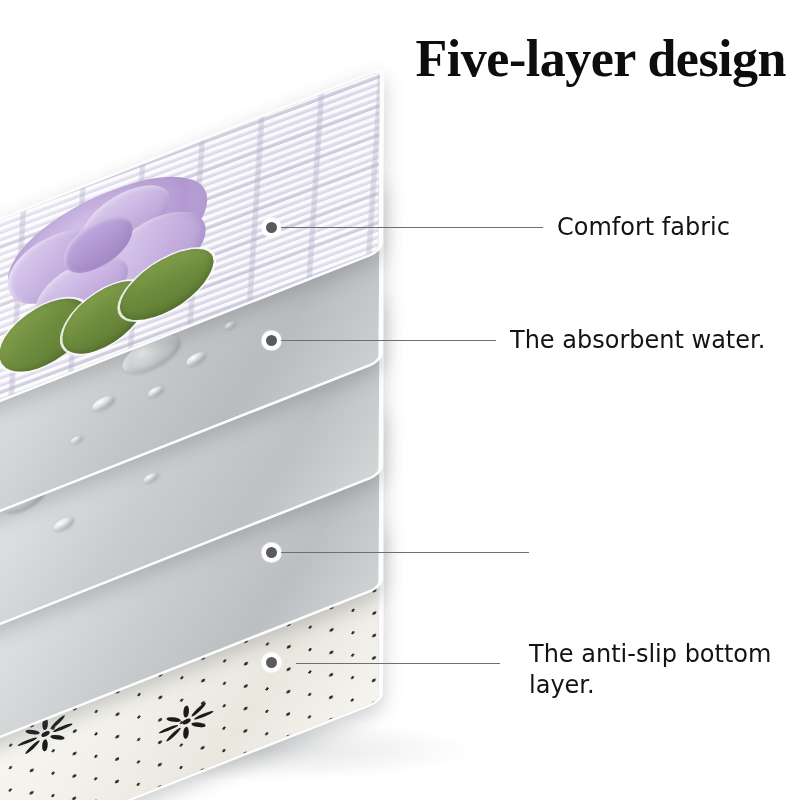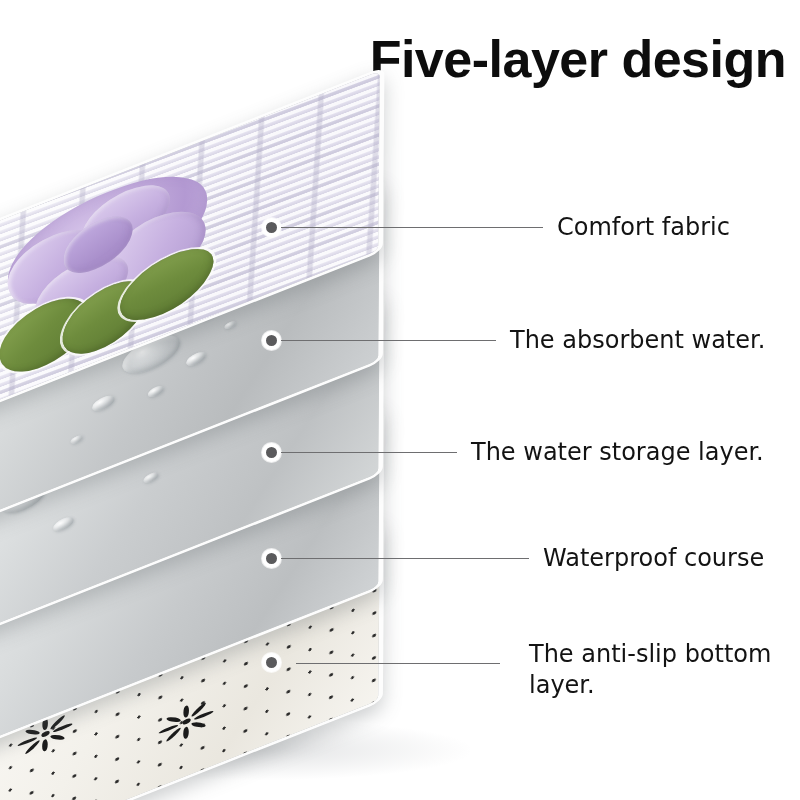--- a/index.html
+++ b/index.html
@@ -29,21 +29,21 @@
   #title {
     position: absolute;
     top: 32px;
     right: 14px;
     font-size: 52px;
     font-weight: 700;
     letter-spacing: -0.5px;
     color: #0d0d0d;
     line-height: 1.05;
     white-space: nowrap;
-    font-family: Liberation Sans, sans-serif;
+    font-family: Liberation Serif, serif;
   }
 
   
   #stack {
     position: absolute;
     left: -70px;
     top: 60px;
     width: 540px;
     height: 720px;
   }
@@ -372,30 +372,24 @@
     <span class="leader" style="width:262px;"></span>
     <span class="callout-label">Comfort fabric</span>
   </div>
 
   <div class="callout" style="left:262px; top:325px;">
     <span class="dot-marker"></span>
     <span class="leader" style="width:215px;"></span>
     <span class="callout-label">The absorbent water.</span>
   </div>
 
-  <div class="callout" style="left:262px; top:437px;">
-    <span class="dot-marker"></span>
-    <span class="leader" style="width:176px;"></span>
-    <span class="callout-label">The water storage layer.</span>
-  </div>
 
   <div class="callout" style="left:262px; top:543px;">
     <span class="dot-marker"></span>
     <span class="leader" style="width:248px;"></span>
-    <span class="callout-label">Waterproof course</span>
   </div>
 
   <div class="callout" style="left:262px; top:647px; align-items:flex-start;gap:15px;">
     <span class="dot-marker" style="margin-top:6px;"></span>
     <span class="leader" style="width:204px; margin-top:16px;"></span>
     <span class="callout-label" style="margin-top:-8px;">The anti-slip bottom
 layer.</span>
   </div>
 
 </div>

